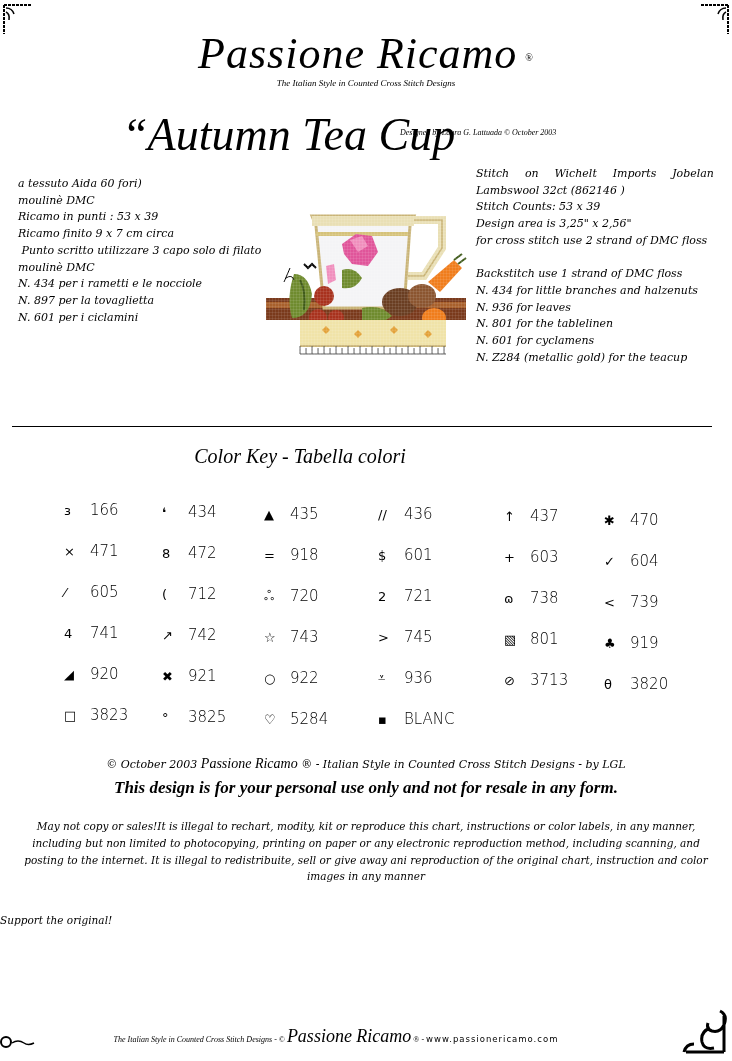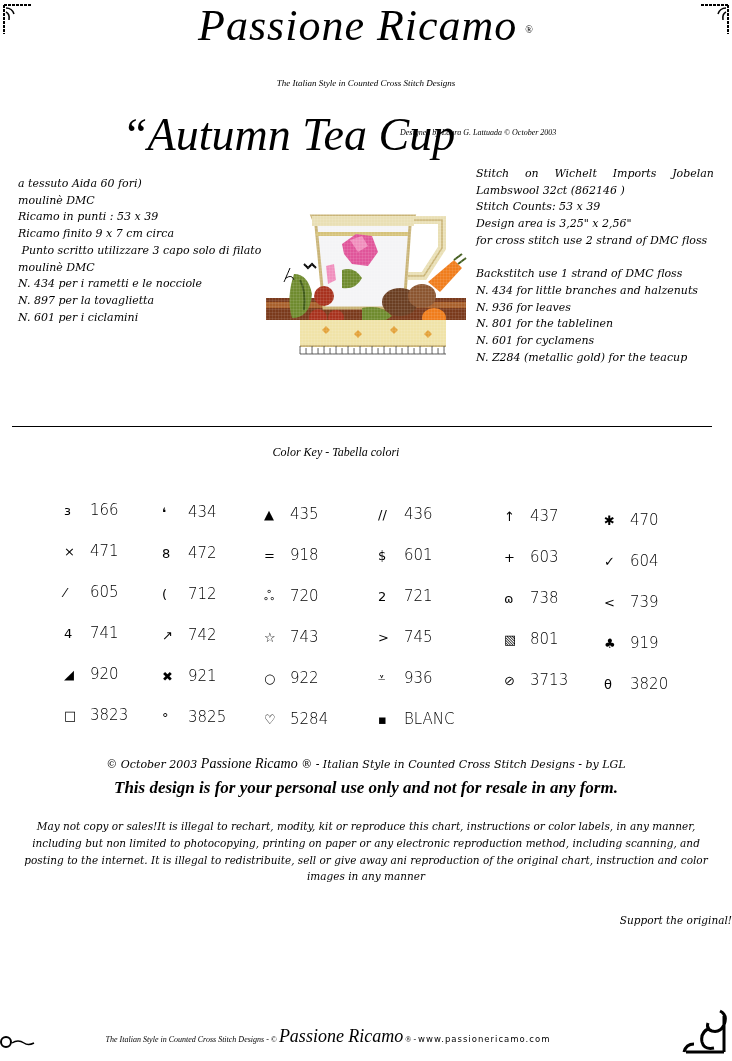--- a/index.html
+++ b/index.html
@@ -1,40 +1,40 @@
 <!DOCTYPE html>
 <html><head>
   <meta charset="utf-8">
   <style>
     html, body { margin:0; padding:0; background:#ffffff; }
     body { width:732px; height:1061px; position:relative; overflow:hidden; color:#000; font-family:"DejaVu Serif", serif; }
     .abs { position:absolute; }
-    .brand-title { left:0; width:732px; top:0; text-align:center; font-size:44px; font-style:italic; font-family:"Liberation Serif", serif; letter-spacing:1px; }
+    .brand-title { left:0; width:732px; top:28px; text-align:center; font-size:44px; font-style:italic; font-family:"Liberation Serif", serif; letter-spacing:1px; }
     .brand-title .reg { font-size:10px; vertical-align:middle; margin-left:8px; font-style:normal; }
     .tagline { left:0; width:732px; top:78px; text-align:center; font-size:9px; font-style:italic; font-family:"Liberation Serif", serif; }
     .design-title { left:122px; top:108px; font-size:46px; font-style:italic; font-family:"Liberation Serif", serif; }
     .designer { left:400px; top:128px; font-size:8px; font-style:italic; font-family:"Liberation Serif", serif; }
     .corner { width:40px; height:40px; }
     .left-text { left:18px; top:176px; width:260px; font-size:11px; line-height:16.7px; font-style:italic; font-family:"DejaVu Serif", serif; }
     .right-text { left:476px; top:166px; width:262px; font-size:11px; line-height:16.7px; font-style:italic; font-family:"DejaVu Serif", serif; }
     .right-text .justify { display:flex; justify-content:space-between; width:238px; }
     .line { display:block; white-space:nowrap; }
     .gap { height:16.7px; }
     .artwork { left:264px; top:208px; width:208px; height:148px; }
     .divider { left:12px; top:426px; width:700px; height:1px; background:#000; }
-    .key-title { left:0; width:600px; top:445px; text-align:center; font-size:12px; font-style:italic; font-family:"Liberation Serif", serif;margin-left:36px; }
+    .key-title { left:0; width:600px; top:445px; text-align:center; font-size:20px; font-style:italic; font-family:"Liberation Serif", serif; }
     .key-cell { position:absolute; display:flex; align-items:center; height:20px; }
     .key-sym { width:22px; font-size:13px; text-align:left; font-family:"DejaVu Sans", sans-serif; }
     .key-num { font-size:15px; font-family:"DejaVu Sans", sans-serif; font-weight:200; margin-left:4px; }
     .copyright { left:0; width:732px; top:756px; text-align:center; font-size:11px; font-style:italic; font-family:"DejaVu Serif", serif; }
     .copyright .brand-inline { font-family:"Liberation Serif", serif; font-size:14px; }
     .personal { left:0; width:732px; top:778px; text-align:center; font-size:17px; font-weight:bold; font-style:italic; font-family:"Liberation Serif", serif; }
     .legal { left:14px; width:704px; top:818px; text-align:center; font-size:10.5px; line-height:16.8px; font-style:italic; font-family:"DejaVu Serif", serif; }
-    .support { left:0; width:732px; top:914px; text-align:right; font-size:10.5px; font-style:italic; font-family:"DejaVu Serif", serif; }
-    .footer { left:0; width:632px; top:1026px; text-align:center; font-size:8px; font-family:"Liberation Serif", serif;padding-left:12px; }
+    .support { left:0; width:732px; top:914px; text-align:left; font-size:10.5px; font-style:italic; font-family:"DejaVu Serif", serif; }
+    .footer { left:8px; width:632px; top:1026px; text-align:center; font-size:8px; font-family:"Liberation Serif", serif;padding-left:12px; }
     .footer .f-tag { font-style:italic; }
     .footer .f-brand { font-size:18px; font-style:italic; }
     .footer .f-url { font-family:"DejaVu Sans", sans-serif; font-size:8.5px; letter-spacing:1px; }
   </style>
 </head>
 <body>
 
 <svg class="abs corner" style="left:2px;top:2px;" viewBox="0 0 40 40">
   <path d="M2 3 H30 M2 3 V32" stroke="#000" stroke-width="2" fill="none" stroke-dasharray="3 1"></path>
   <path d="M4 6 q6 0 8 6 M4 10 q4 2 3 8" stroke="#000" stroke-width="1.5" fill="none"></path>

